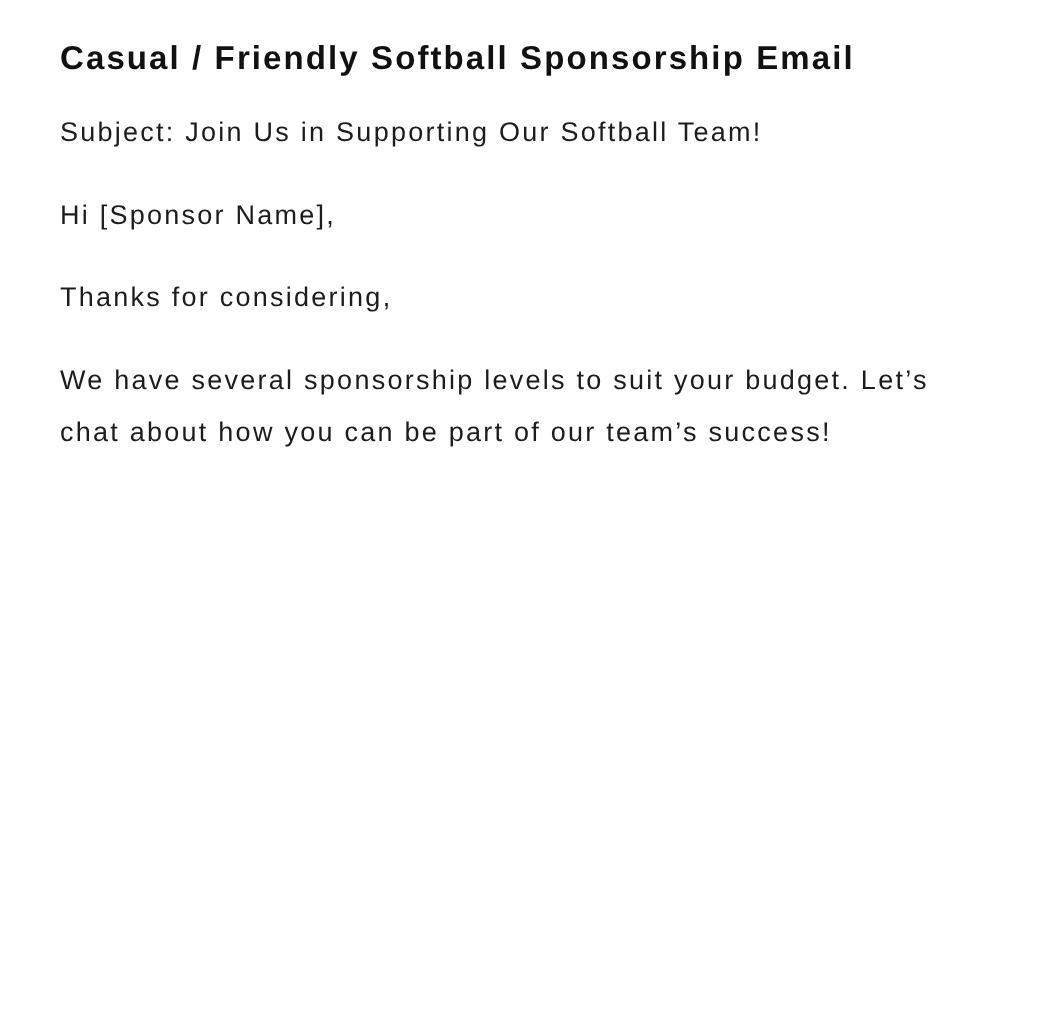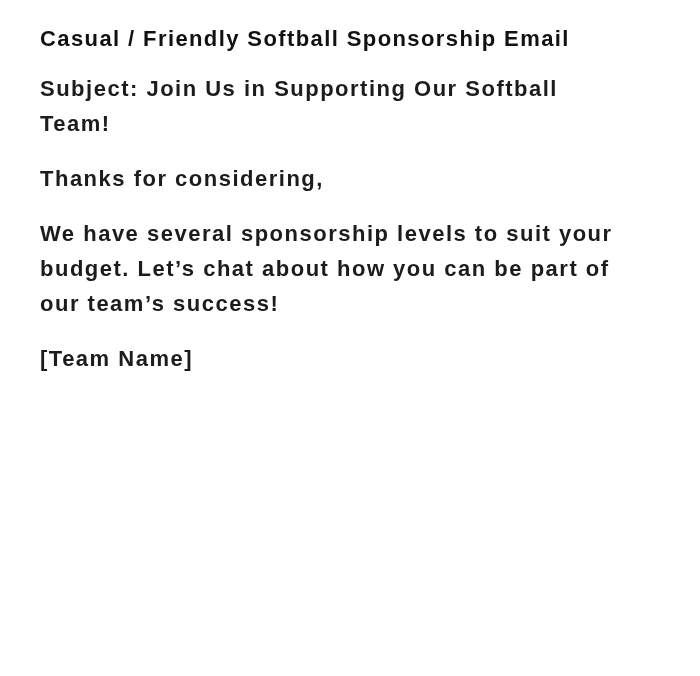--- a/index.html
+++ b/index.html
@@ -21,38 +21,38 @@
     margin: 0 0 15px 0;
     font-size: 22px;
     line-height: 34px;
     font-weight: 700;
     letter-spacing: 1.4px;
     color: #111111;
     max-width: 600px;
   }
   .doc-paragraph {
     margin: 0 0 20px 0;
-    font-size: 22px;
+    font-size: 18px;
     line-height: 35px;
-    font-weight: 700;
+    font-weight: 400;
     letter-spacing: 1.5px;
     color: #1c1c1c;
     max-width: 590px;
   }
 </style>
 </head>
 <body>
 
 <main class="doc">
   <h1 class="doc-title">Casual / Friendly Softball Sponsorship Email</h1>
 
   <p class="doc-paragraph">Subject: Join Us in Supporting Our Softball Team!</p>
 
+  <p class="doc-paragraph">Hi [Sponsor Name],</p>
 
 
   <p class="doc-paragraph">Thanks for considering,</p>
 
   <p class="doc-paragraph">We have several sponsorship levels to suit your budget. Let’s chat about how you can be part of our team’s success!</p>
 
 
 
-  <p class="doc-paragraph">[Team Name]</p>
 </main>
 
 </body></html>

